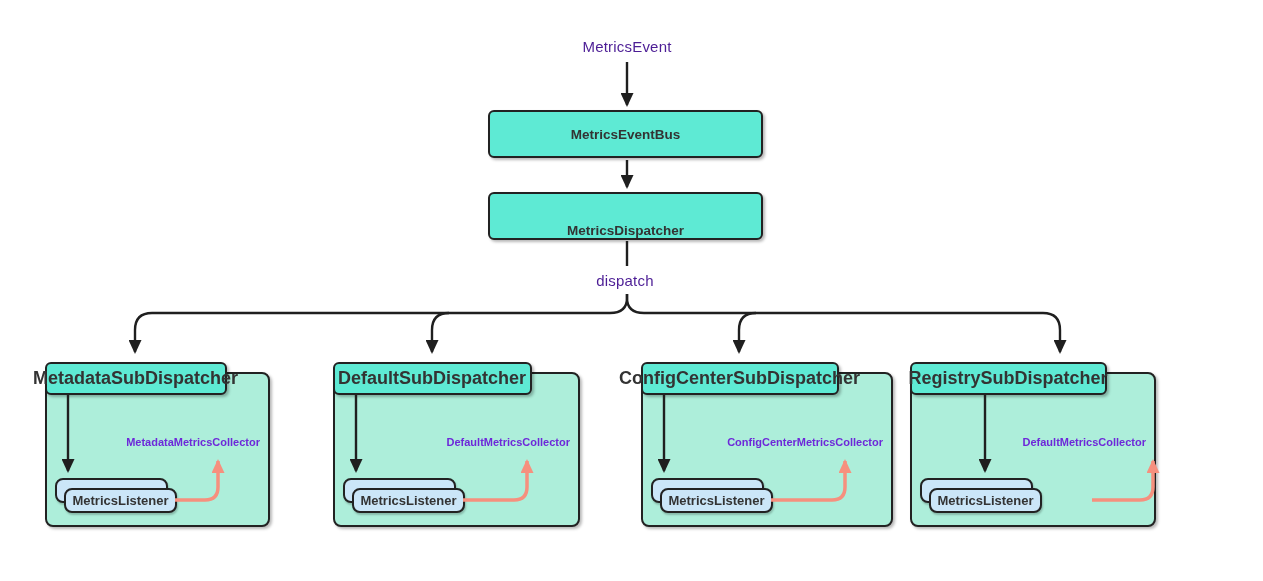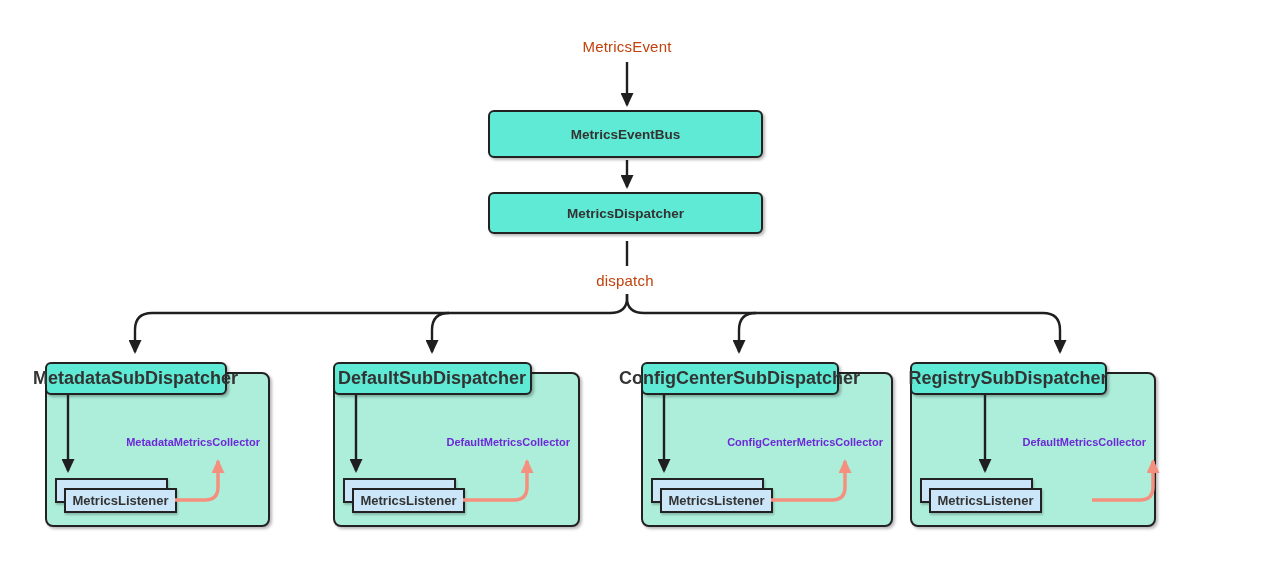--- a/index.html
+++ b/index.html
@@ -1,21 +1,21 @@
 <!DOCTYPE html>
 <html><head>
 <meta charset="utf-8">
 <style>
   html,body{margin:0;padding:0;background:#ffffff;}
   .canvas{
     position:relative;width:1263px;height:581px;background:#ffffff;overflow:hidden;
     font-family:"Liberation Sans","DejaVu Sans",sans-serif;
   }
   .free-label{
-    position:absolute;text-align:center;font-size:15px;color:#c2410c;
+    position:absolute;text-align:center;font-size:15px;color:#4c1d95;
     letter-spacing:.2px;
   }
   .gbox{
     position:absolute;display:flex;align-items:center;justify-content:center;
     background:#5eead4;border:2.5px solid #222222;border-radius:6px;
     box-shadow:2px 2px 3px rgba(0,0,0,.28);
     font-size:13.5px;font-weight:bold;color:#333333;box-sizing:border-box;
   }
   .container{
     position:absolute;top:372px;height:155px;background:#adeeda;
@@ -25,21 +25,21 @@
   .header{
     position:absolute;top:-12.5px;left:-2.5px;height:33px;z-index:3;
     border-radius:6px;font-size:18px;
   }
   .collector{
     position:absolute;top:62px;right:8px;font-size:11px;font-weight:bold;
     color:#6d28d9;z-index:2;white-space:nowrap;
   }
   .listener{
     position:absolute;width:113px;height:25px;background:#cbe6f8;
-    border:2px solid #222222;border-radius:0;box-sizing:border-box;
+    border:2px solid #222222;border-radius:8px;box-sizing:border-box;
     box-shadow:1px 2px 2px rgba(0,0,0,.22);z-index:2;
     display:flex;align-items:center;justify-content:center;
     font-size:13px;font-weight:bold;color:#333333;
   }
   .listener.back{left:8px;top:104px;}
   .listener.front{left:17px;top:114px;z-index:3;}
   .overlay{
     position:absolute;left:0;top:0;width:1263px;height:581px;z-index:10;
     pointer-events:none;
   }
@@ -48,21 +48,21 @@
 <body>
 
 <div class="canvas">
 
   <div class="free-label" style="left:527px;top:38px;width:200px;">MetricsEvent</div>
 
   <div class="gbox" style="left:488px;top:110px;width:275px;height:48px;">
     <span>MetricsEventBus</span>
   </div>
 
-  <div class="gbox" style="left:488px;top:192px;width:275px;height:42px;">
+  <div class="gbox" style="left:488px;top:192px;width:275px;height:48px;align-items:flex-end;">
     <span>MetricsDispatcher</span>
   </div>
 
   <div class="free-label" style="left:525px;top:272px;width:200px;">dispatch</div>
 
   <div class="container" style="left:45px;width:225px;">
     <div class="gbox header" style="width:182px;">
       <span>MetadataSubDispatcher</span>
     </div>
     <div class="collector">MetadataMetricsCollector</div>

